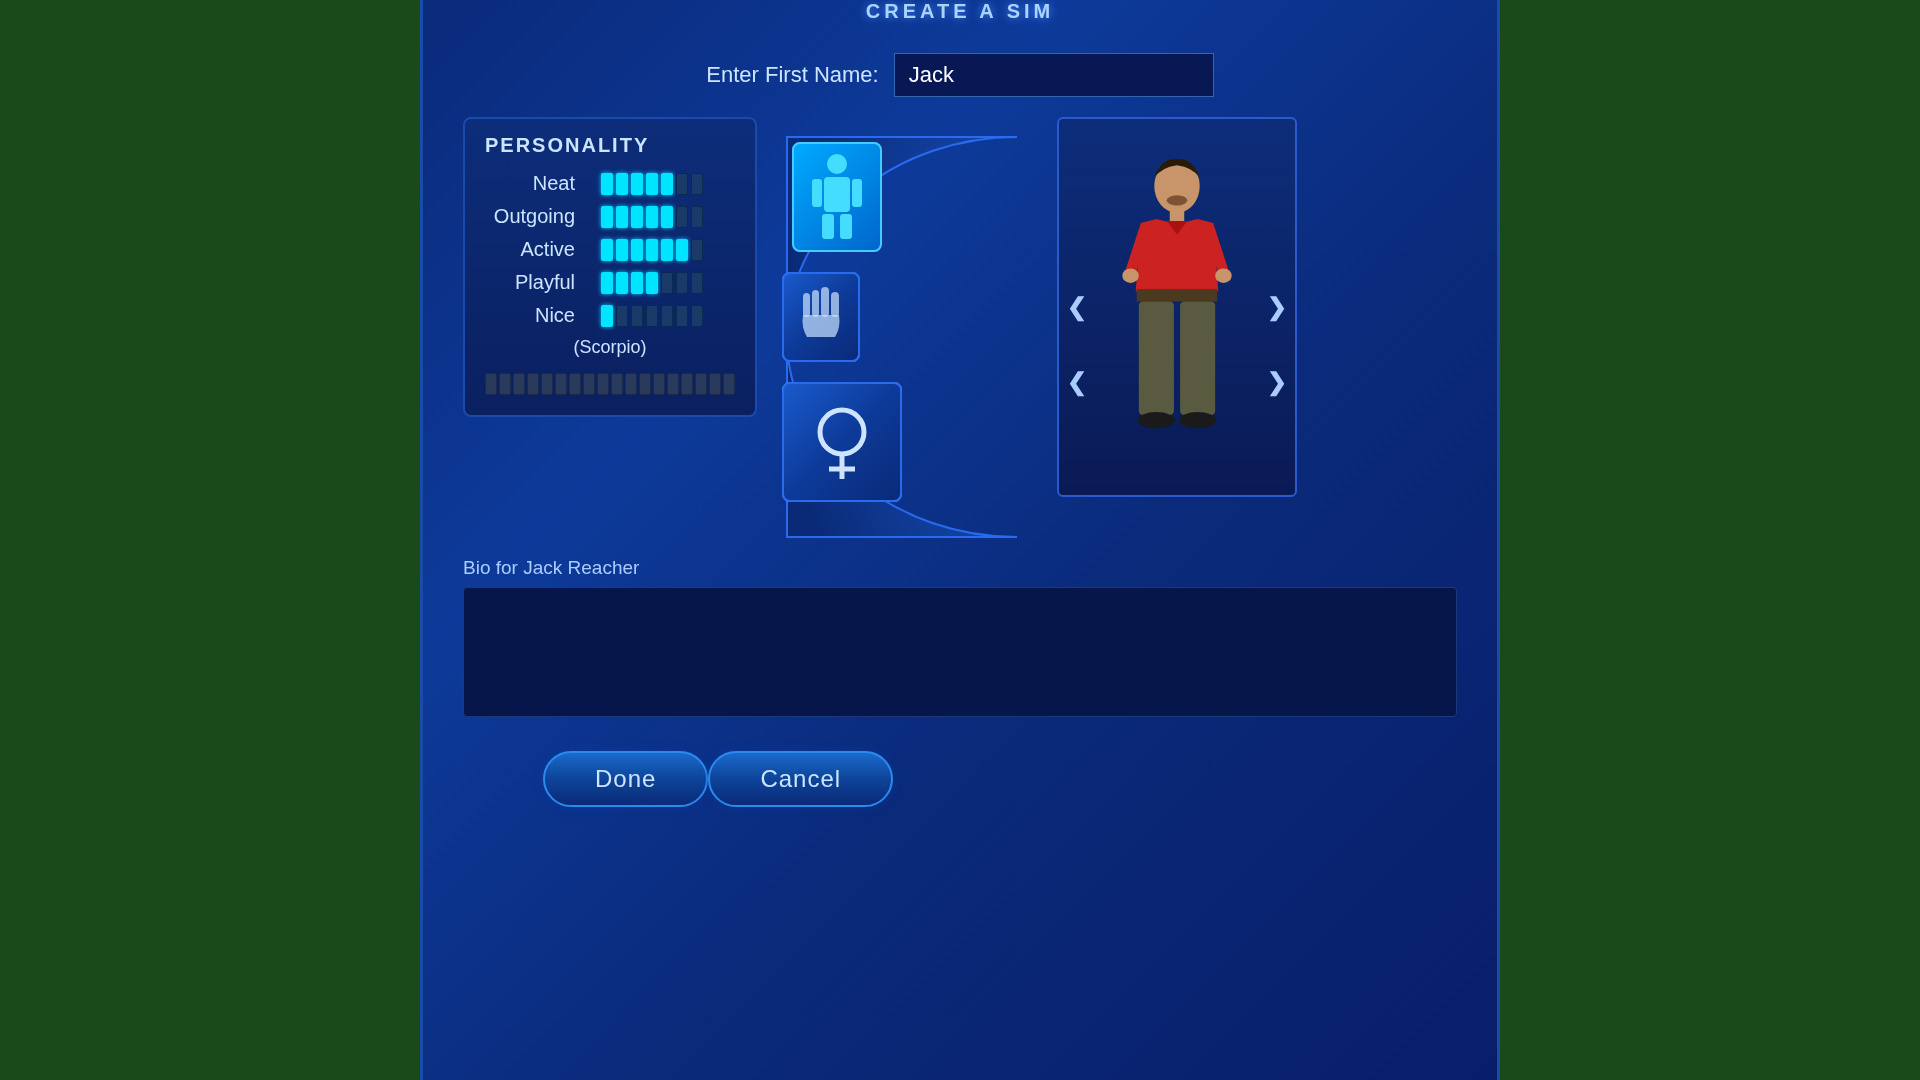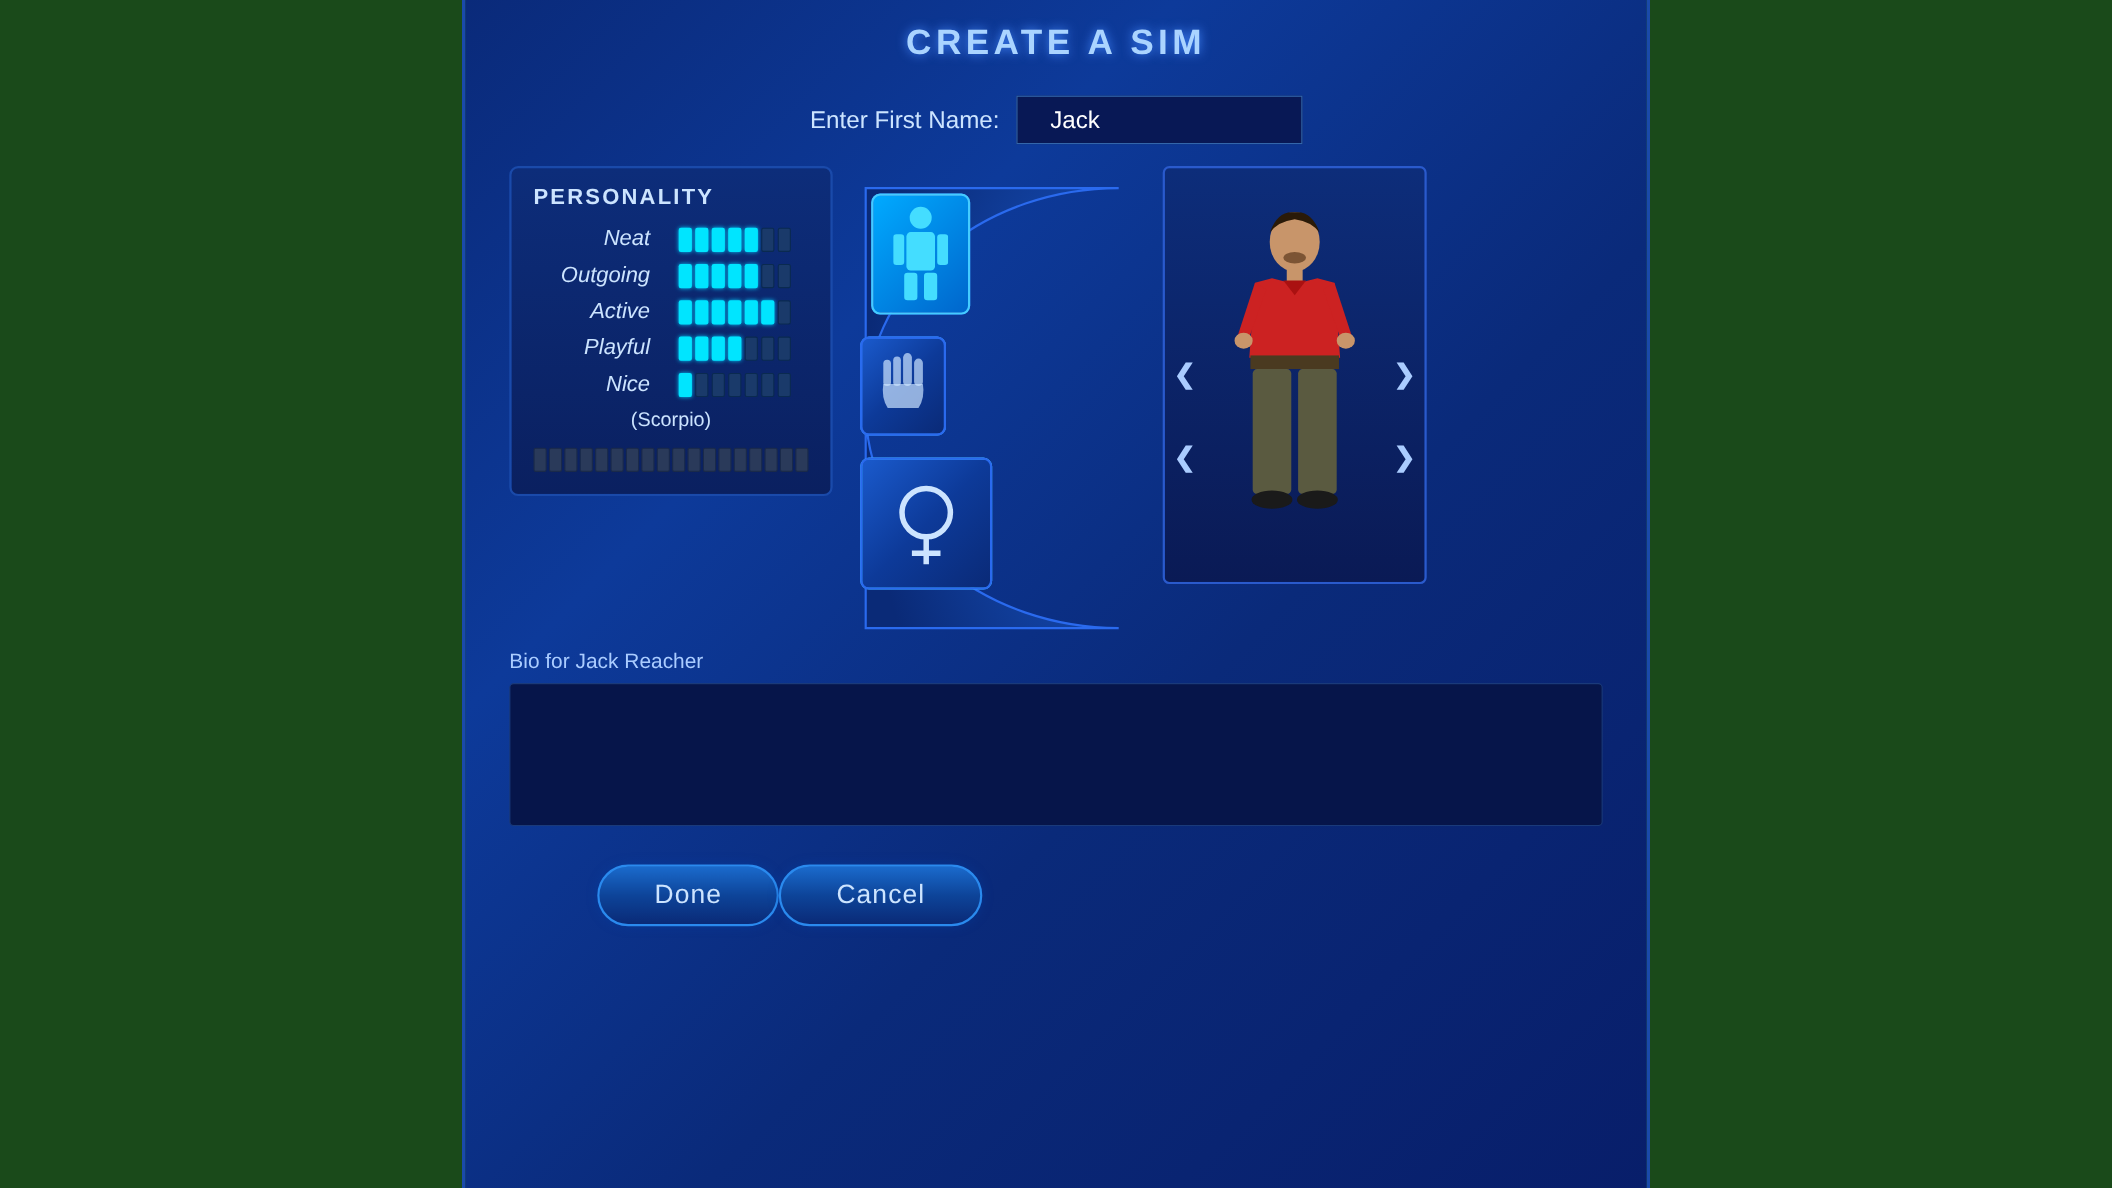--- a/index.html
+++ b/index.html
@@ -19,43 +19,42 @@
       background: linear-gradient(135deg, #0a2a7a 0%, #0d3a9a 30%, #0a2a7a 60%, #081e6a 100%);
       border-left: 3px solid #1a4aaa;
       border-right: 3px solid #1a4aaa;
       position: relative;
       display: flex;
       flex-direction: column;
       align-items: center;
     }
     .title {
       color: #aad4ff;
-      font-size: 32px;
+      font-size: 20px;
       font-weight: bold;
       letter-spacing: 4px;
-      margin-top: 20px;
       text-shadow: 0 0 10px #4488ff;
     }
     .name-row {
       display: flex;
       align-items: center;
       margin-top: 30px;
       gap: 15px;
     }
     .name-label {
       color: #cce4ff;
       font-size: 22px;
     }
     .name-input {
       background: #081855;
       border: 1px solid #3366aa;
       color: white;
       font-size: 22px;
-      padding: 8px 30px;
-      width: 260px;
+      padding: 8px 14px;
+      width: 320px;
       outline: none;
     }
     .main-area {
       display: flex;
       gap: 20px;
       margin-top: 20px;
       width: 100%;
       padding: 0 40px;
       align-items: flex-start;
     }
@@ -71,24 +70,23 @@
       color: #cce4ff;
       font-size: 20px;
       font-weight: bold;
       letter-spacing: 2px;
       text-align: left;
       margin-bottom: 15px;
     }
     .trait-row {
       display: flex;
       align-items: center;
-      justify-content: center;
+      justify-content: flex-start;
       margin-bottom: 10px;
       gap: 26px;
-      font-style: italic;
     }
     .trait-label {
       color: #cce4ff;
       font-size: 20px;
       text-align: right;
       min-width: 90px;
     }
     .trait-bar-container {
       display: flex;
       gap: 3px;

